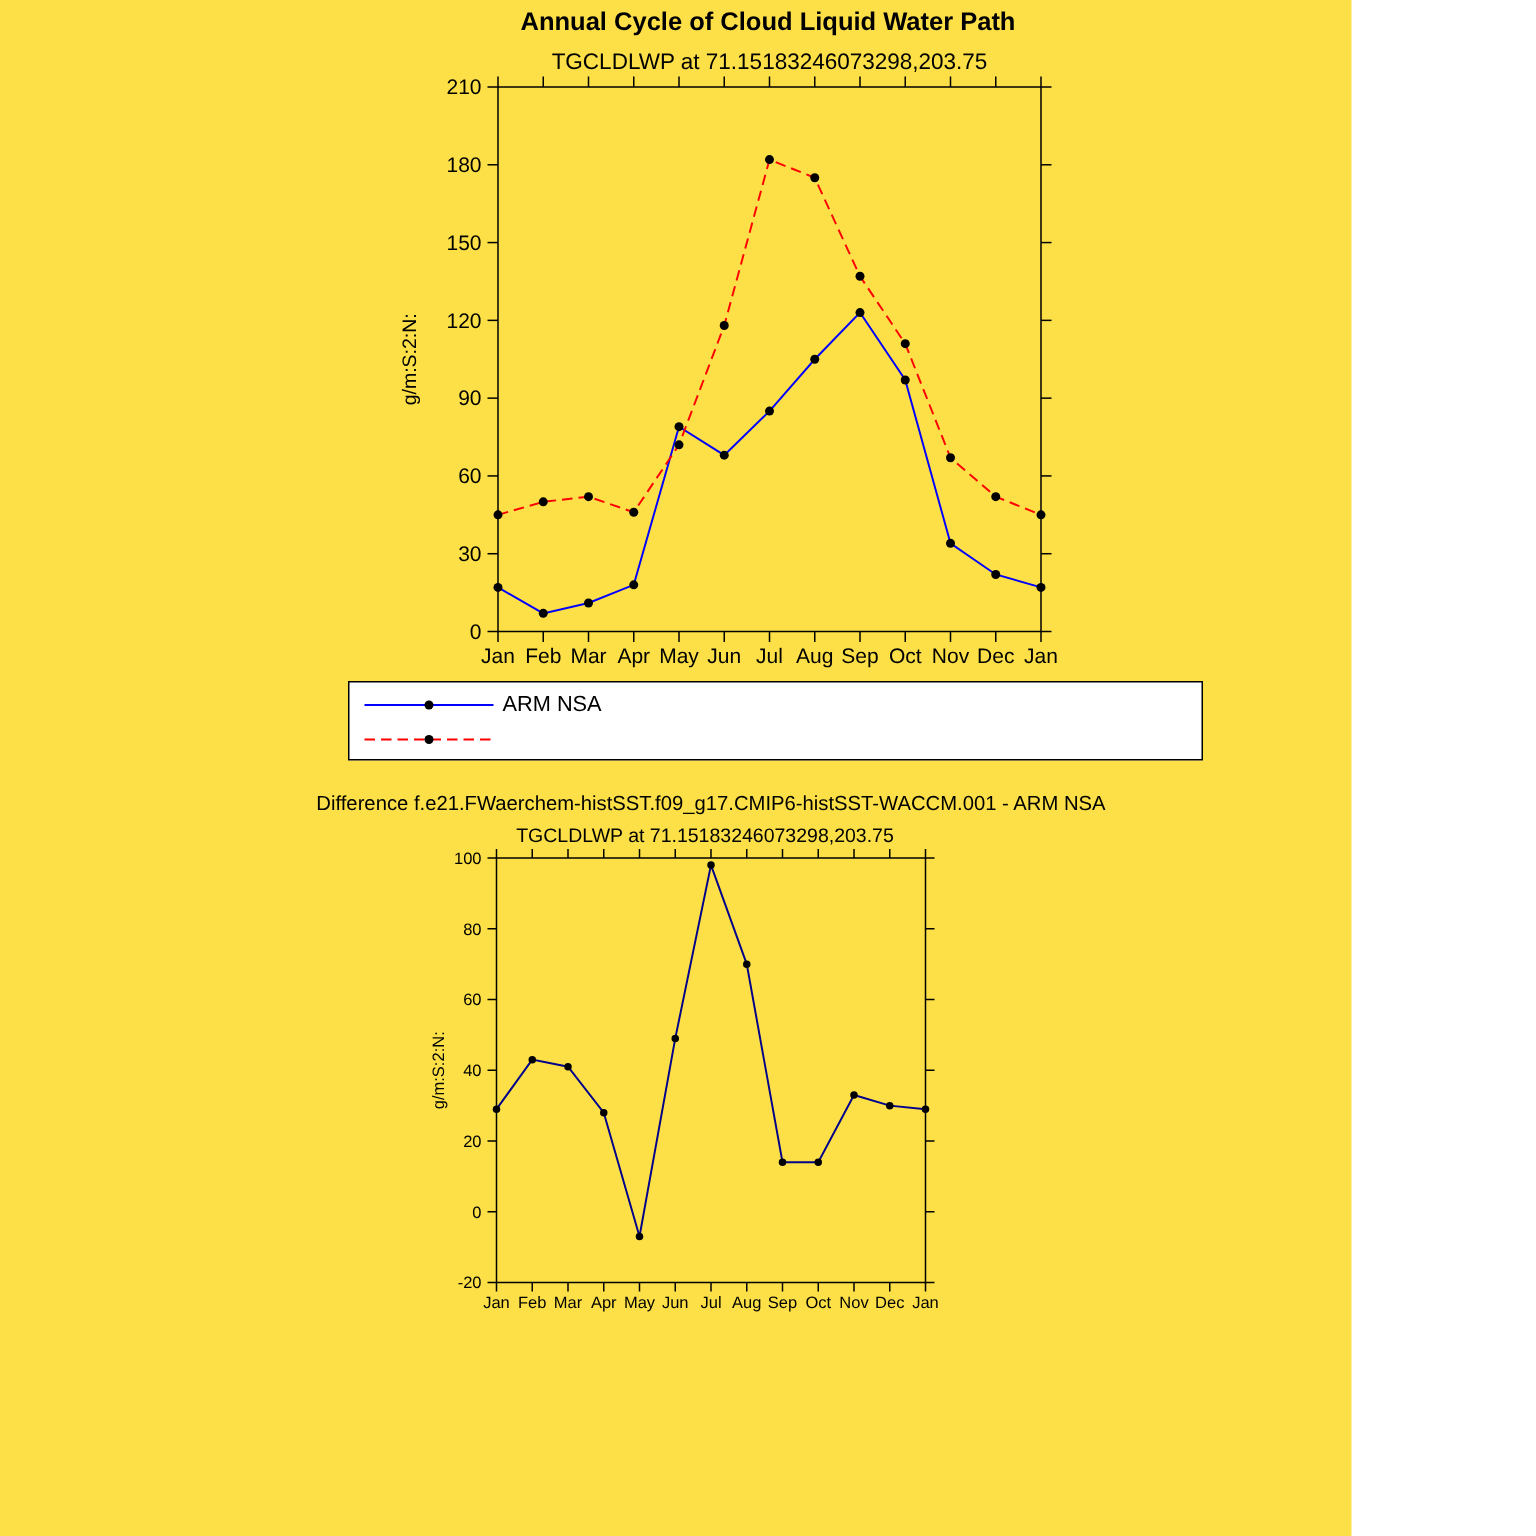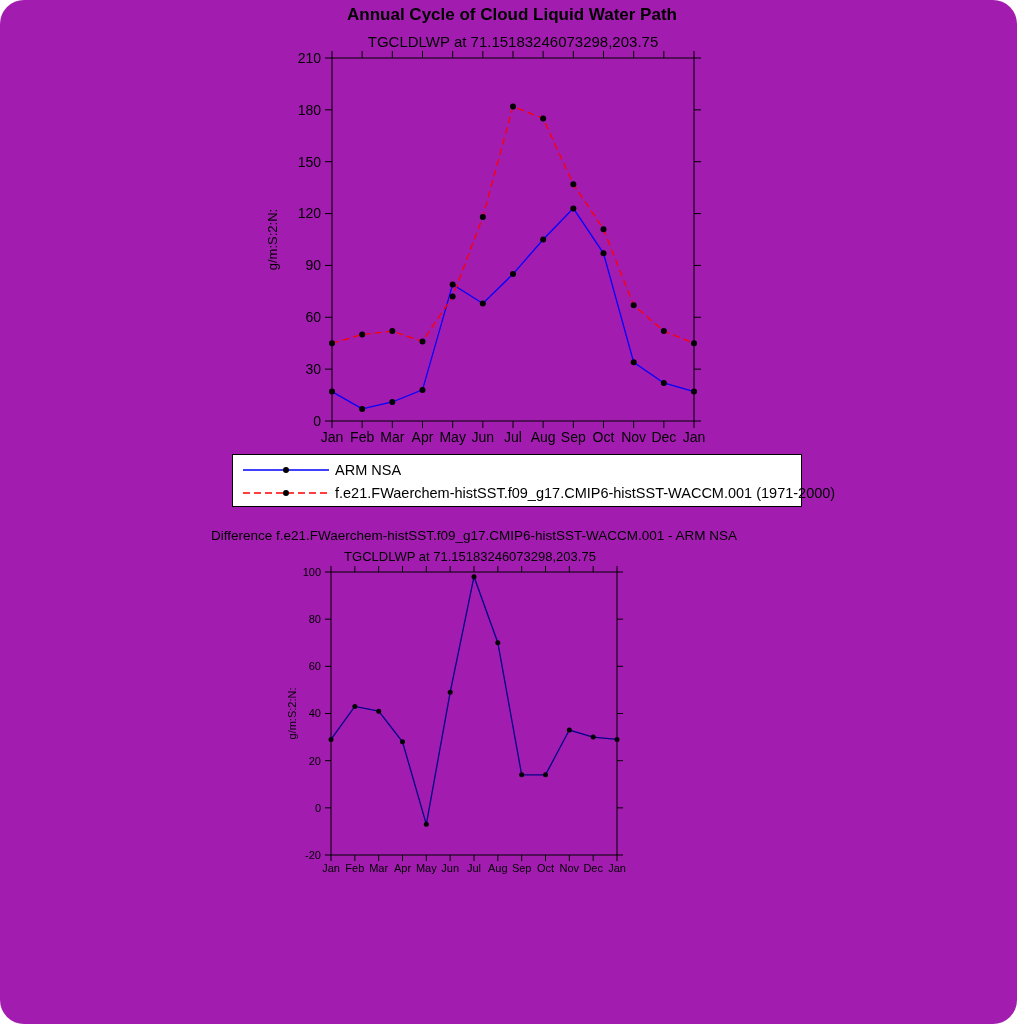--- a/index.html
+++ b/index.html
@@ -1,18 +1,18 @@
 <!DOCTYPE html>
 <html><head>
 <meta charset="utf-8">
 <style>
   * { margin:0; padding:0; box-sizing:border-box; }
   html,body { background:#ffffff; }
   body { font-family:"Liberation Sans","DejaVu Sans",sans-serif; color:#000; }
-  .page { position:relative; width:1017px; height:1024px; background:#a21caf; overflow:hidden;border-radius:24px; }
+  .page { position:relative; width:901px; height:1024px; background:#fde047; overflow:hidden; }
 
   .title-main { position:absolute; top:5px; left:212px; width:600px; text-align:center;
                 font-size:17px; font-weight:bold; }
   .subtitle-top { position:absolute; top:33px; left:263px; width:500px; text-align:center;
                   font-size:15px; }
   .chart-top { position:absolute; left:238px; top:48px; width:540px; height:402px; }
 
   .legend { position:absolute; left:232px; top:454px; width:570px; height:53px;
             border:1px solid #000; padding:3px 17px 0 8px; background:#fff; }
   .legend-row { display:flex; align-items:center; height:23px; }
@@ -145,21 +145,20 @@
           <line x1="2" y1="9" x2="88" y2="9" stroke="#0000ff" stroke-width="1.3"></line>
           <circle cx="45" cy="9" r="3" fill="#000000"></circle>
         </svg>
       <span class="legend-label">ARM NSA</span>
     </div>
     <div class="legend-row">
       <svg class="legend-sample" viewBox="0 0 90 18">
           <line x1="2" y1="9" x2="88" y2="9" stroke="#ff0000" stroke-width="1.3" stroke-dasharray="7,4"></line>
           <circle cx="45" cy="9" r="3" fill="#000000"></circle>
         </svg>
-      <span class="legend-label">f.e21.FWaerchem-histSST.f09_g17.CMIP6-histSST-WACCM.001 (1971-2000)</span>
     </div>
   </div>
 
   <div class="title-diff">Difference f.e21.FWaerchem-histSST.f09_g17.CMIP6-histSST-WACCM.001 - ARM NSA</div>
   <div class="subtitle-bottom">TGCLDLWP at 71.15183246073298,203.75</div>
 
   <svg id="chart-bottom" class="chart-bottom" viewBox="0 0 430 330">
       <g stroke="#000000" stroke-width="1">
         <rect x="81" y="10" width="286" height="283" fill="none"></rect>
         <line x1="75" y1="293" x2="81" y2="293"></line>

